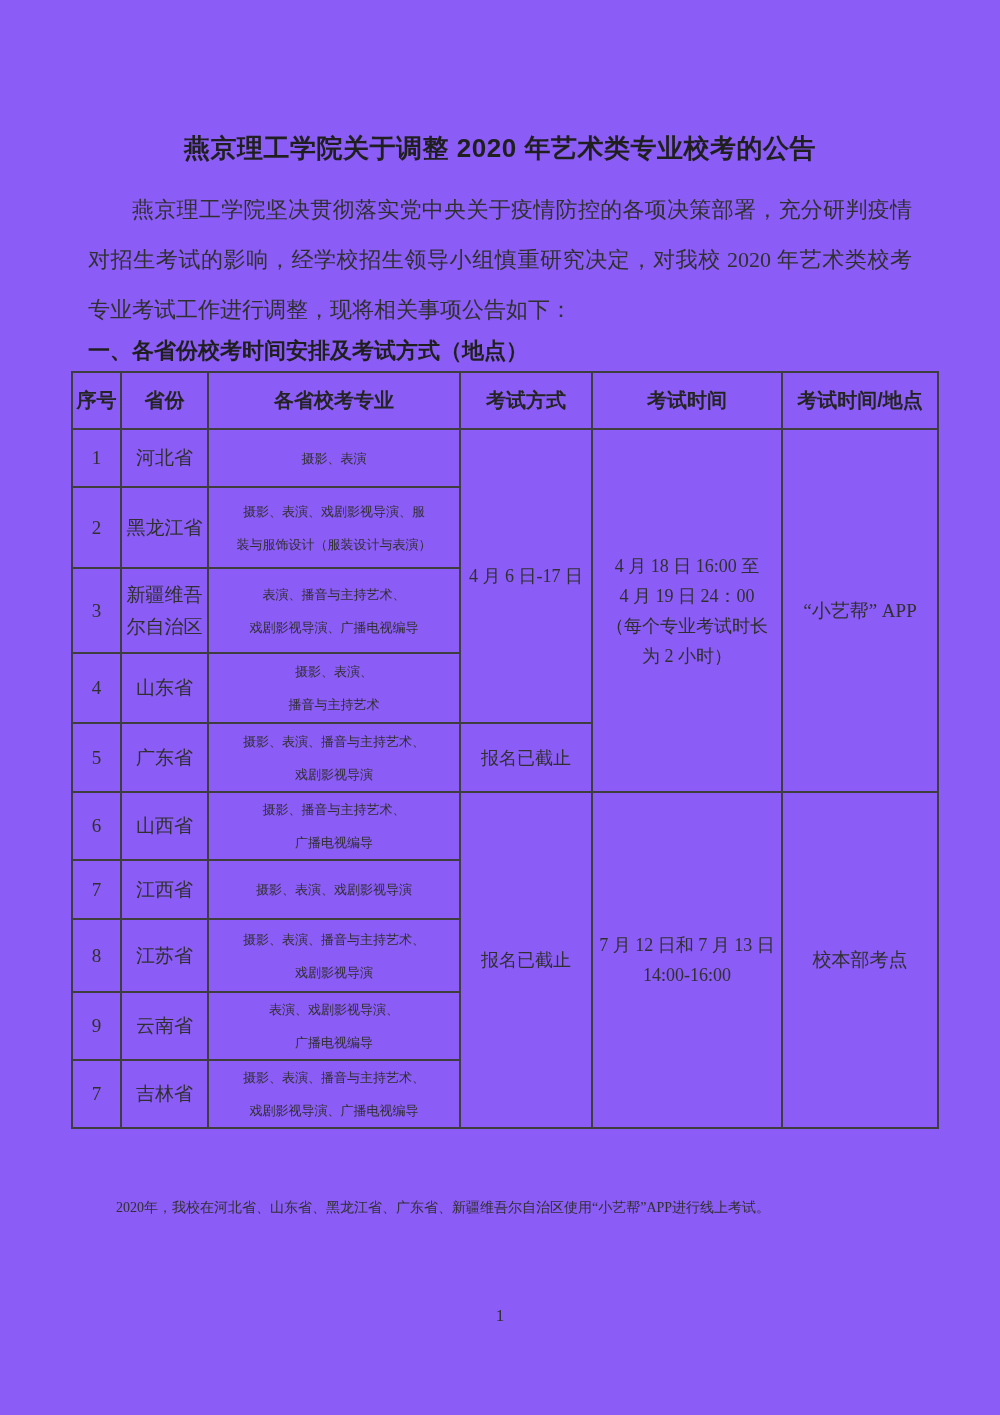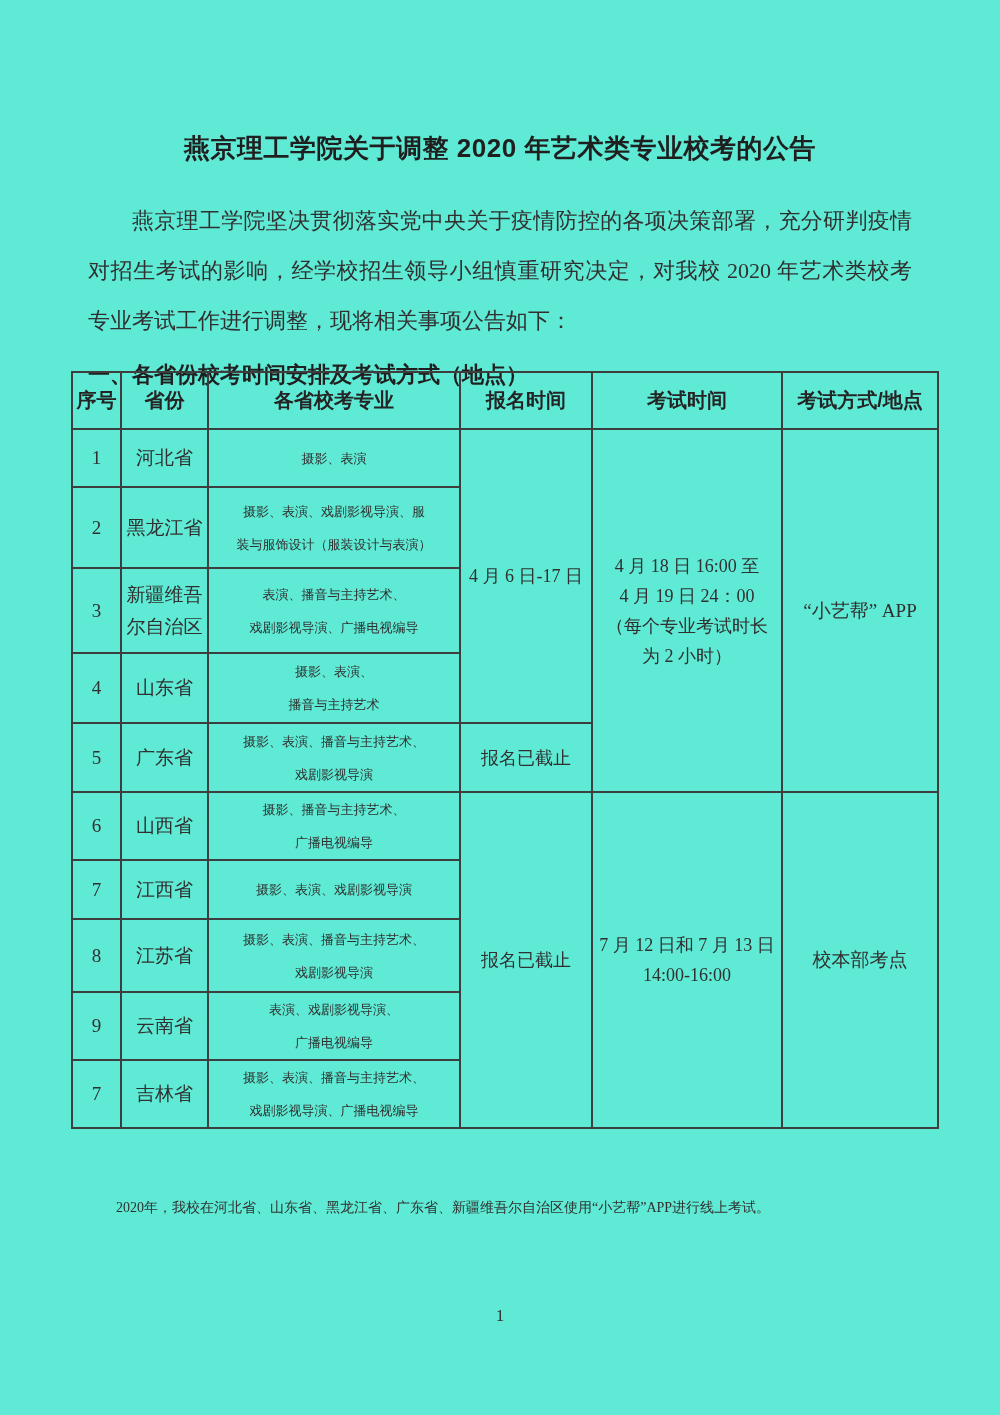--- a/index.html
+++ b/index.html
@@ -4,58 +4,58 @@
 <style>
   html, body {
     margin: 0;
     padding: 0;
     background: #ffffff;
   }
   .page {
     position: relative;
     width: 1000px;
     height: 1415px;
-    background: #5eead4;
+    background: #8b5cf6;
     font-family: "Liberation Serif", serif;
     color: #2d2d2d;
     overflow: hidden;
   }
   .doc-title {
     position: absolute;
     top: 131px;
     left: 0;
     width: 100%;
     text-align: center;
     font-family: "Liberation Sans", sans-serif;
     font-weight: bold;
     font-size: 26px;
     color: #1f1f1f;
     letter-spacing: 0.5px;
   }
   .intro {
     position: absolute;
-    top: 196px;
+    top: 185px;
     left: 88px;
     width: 824px;
     font-size: 22px;
     line-height: 50px;
     text-align: justify;
     text-indent: 2em;
     color: #303030;
   }
   .sec-heading {
     position: absolute;
     left: 88px;
     font-family: "Liberation Sans", sans-serif;
     font-weight: bold;
     font-size: 22px;
     color: #1f1f1f;
     white-space: nowrap;
   }
-  .sec1 { top: 336px; margin-top: 24px; }
+  .sec1 { top: 336px; }
   .sec2 { top: 1137px; }
   table.exam-table {
     position: absolute;
     top: 371px;
     left: 71px;
     border-collapse: collapse;
     table-layout: fixed;
     width: 866px;
   }
   .exam-table th, .exam-table td {
@@ -124,23 +124,23 @@
       <col style="width:252px">
       <col style="width:132px">
       <col style="width:190px">
       <col style="width:156px">
     </colgroup>
     <tbody>
         <tr style="height:57px">
       <th>序号</th>
       <th>省份</th>
       <th>各省校考专业</th>
-      <th>报名时间</th>
+      <th>考试方式</th>
       <th>考试时间</th>
-      <th>考试方式/地点</th>
+      <th>考试时间/地点</th>
     </tr>
     <tr style="height:58px">
       <td>1</td>
       <td>河北省</td>
       <td class="majors-cell">摄影、表演</td>
       <td class="time-cell" rowspan="4">4 月 6 日-17 日</td>
       <td class="time-cell" rowspan="5">4 月 18 日 16:00 至
 4 月 19 日 24：00
 （每个专业考试时长
 为 2 小时）</td>

